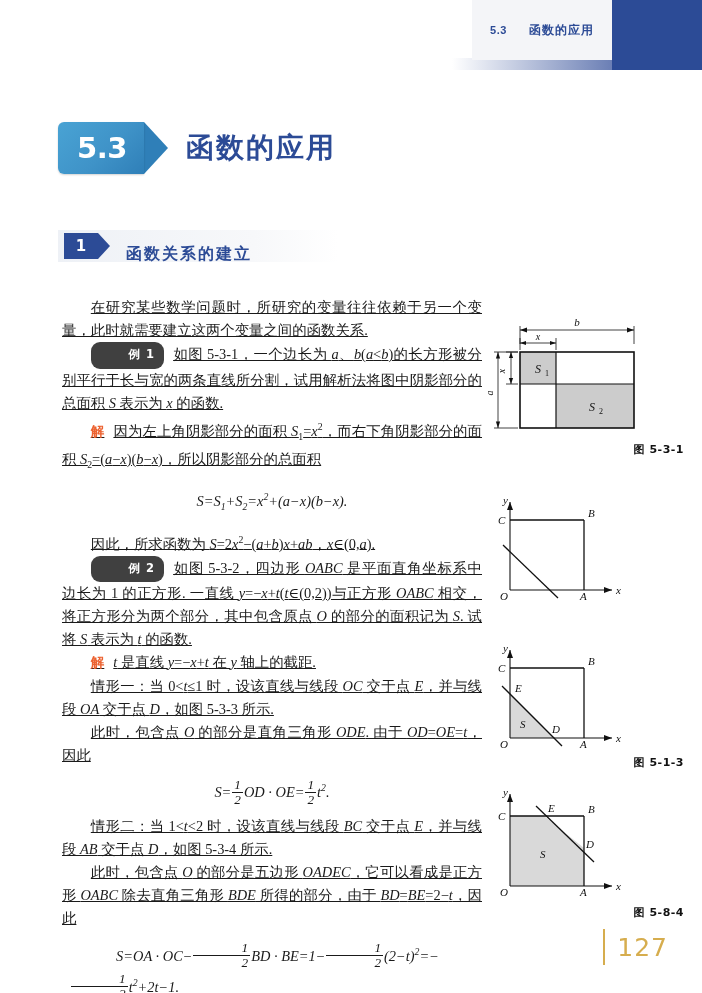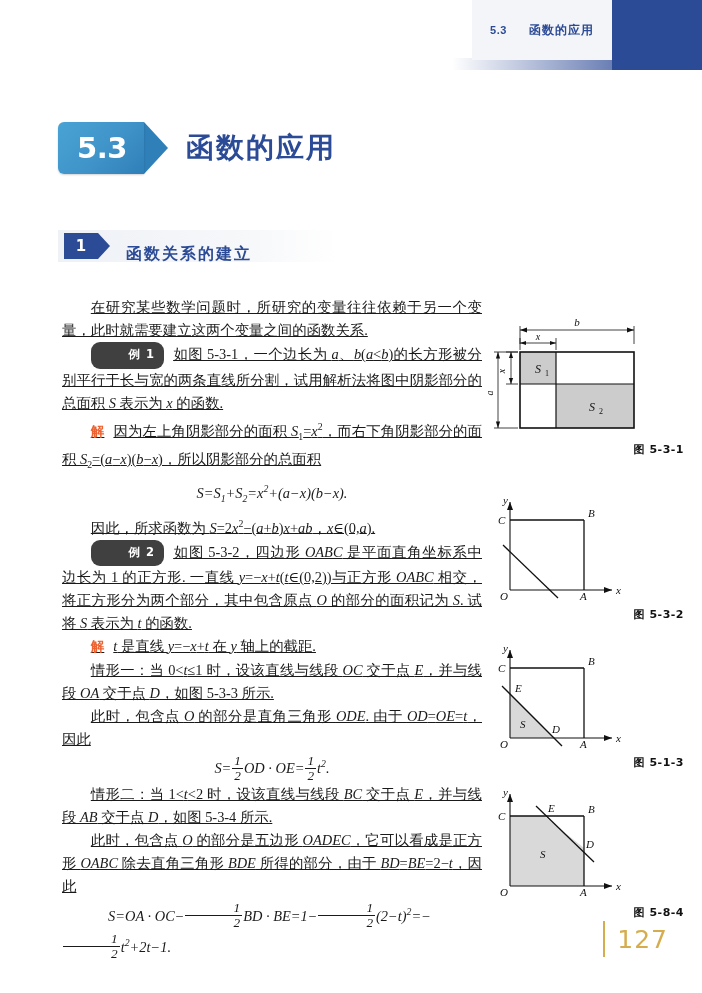--- a/index.html
+++ b/index.html
@@ -99,21 +99,21 @@
   }
 
   
   .col{
     position:absolute; left:62px; top:296px;
     width:420px;
     font-size:14.4px; line-height:23.2px;
     text-align:justify;
   }
   .p{margin:0;text-indent:2em;text-decoration:underline;}
-  .eq{margin:0;text-align:center;font-style:italic;line-height:26px;}
+  .eq{margin:8px;text-align:center;font-style:italic;line-height:26px;}
   .eq.left{text-align:left;text-indent:3.2em;}
 
   .tag-ex{
     display:inline-block;
     background:#404040;
     color:#ffffff;
     font-family:"DejaVu Sans","Liberation Sans",sans-serif;
     font-size:11.5px; font-weight:bold;
     border-radius:9px;
     padding:1px 9px 2px 9px;
@@ -143,21 +143,21 @@
   .figcap{
     text-align:right;
     font-family:"DejaVu Sans","Liberation Sans",sans-serif;
     font-size:11px;font-weight:bold;color:#111;
     margin-top:3px;
     letter-spacing:.5px;
   }
 
   
   .pagenum{
-    position:absolute; right:34px; bottom:36px;
+    position:absolute; right:34px; bottom:28px;
     display:flex; align-items:center; gap:12px;
   }
   .pagenum .rule{
     width:2px;height:36px;background:#d6ad4e;
   }
   .pagenum .n{
     font-family:"DejaVu Sans","Liberation Sans",sans-serif;
     font-size:25px;color:#d6ad4e;letter-spacing:1px;
   }
 </style>
@@ -303,21 +303,20 @@
 
     <line x1="15" y1="55" x2="70" y2="108" stroke="#111" stroke-width="1.3"></line>
 
     <text x="15" y="14" font-family="Liberation Serif,serif" font-style="italic" font-size="11" fill="#111">y</text>
     <text x="128" y="104" font-family="Liberation Serif,serif" font-style="italic" font-size="11" fill="#111">x</text>
     <text x="12" y="110" font-family="Liberation Serif,serif" font-style="italic" font-size="11" fill="#111">O</text>
     <text x="92" y="110" font-family="Liberation Serif,serif" font-style="italic" font-size="11" fill="#111">A</text>
     <text x="100" y="27" font-family="Liberation Serif,serif" font-style="italic" font-size="11" fill="#111">B</text>
     <text x="10" y="34" font-family="Liberation Serif,serif" font-style="italic" font-size="11" fill="#111">C</text>
   </svg>
-  <div class="figcap">图 5-3-2</div>
 </div>
 
 <div class="figbox" style="left:488px;top:638px;width:196px;">
   <svg width="196" height="110" viewBox="0 0 196 110">
 
     <polygon points="22,100 22,56 66,100" fill="#d9d9d9" stroke="none"></polygon>
 
     <line x1="22" y1="100" x2="124" y2="100" stroke="#111" stroke-width="1.1"></line>
     <polygon points="124,100 116,97 116,103" fill="#111"></polygon>
     <line x1="22" y1="100" x2="22" y2="12" stroke="#111" stroke-width="1.1"></line>

